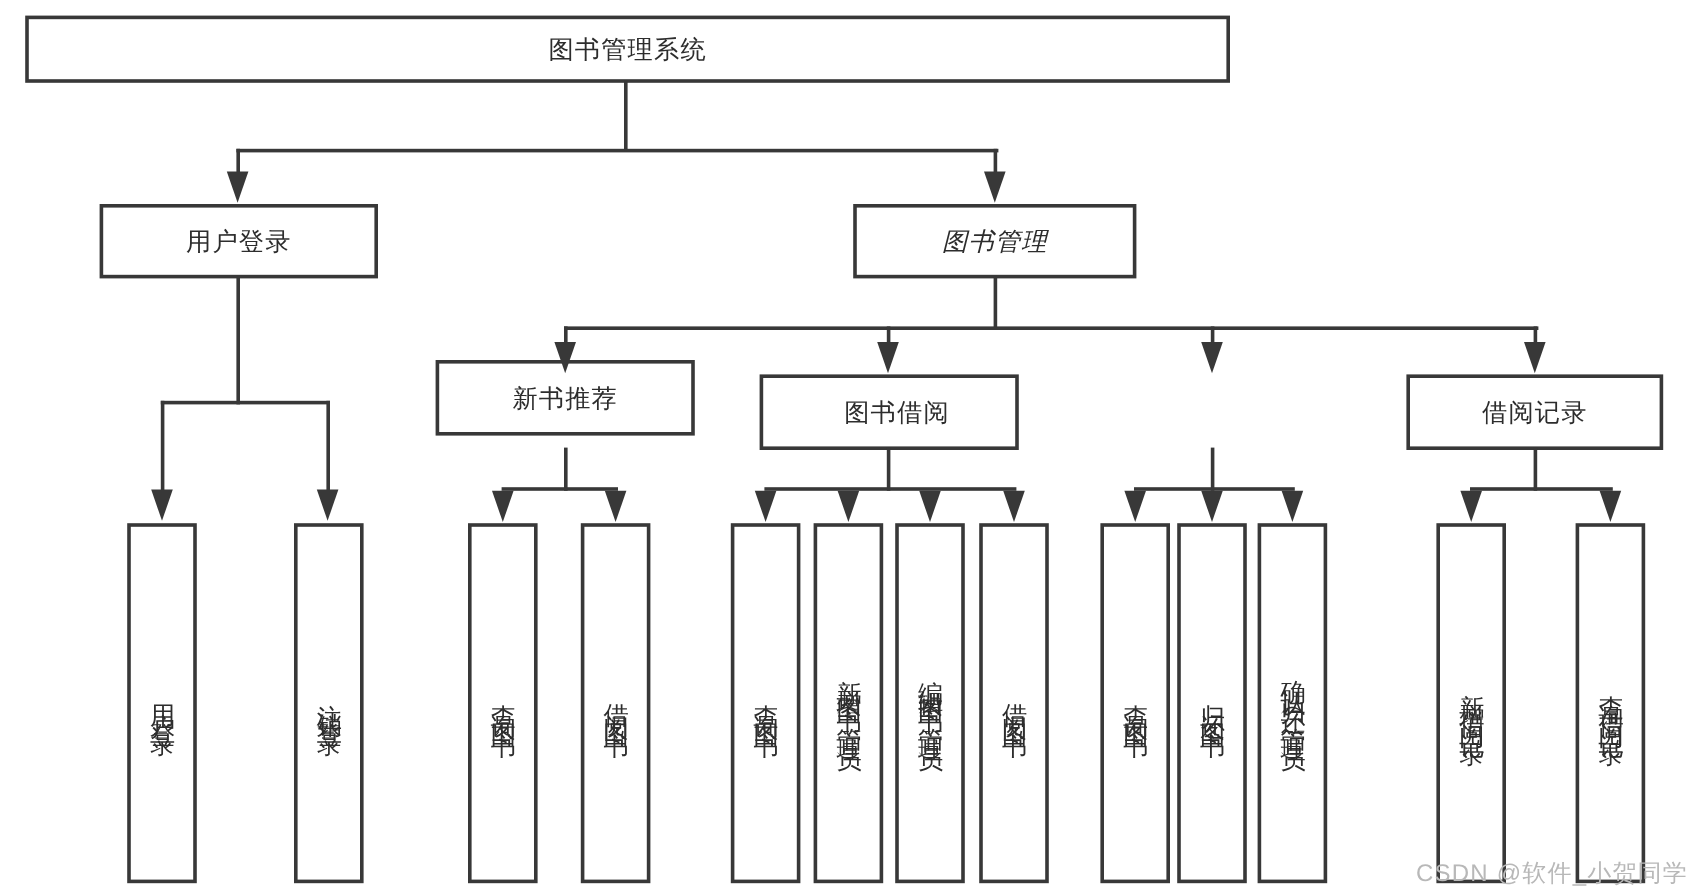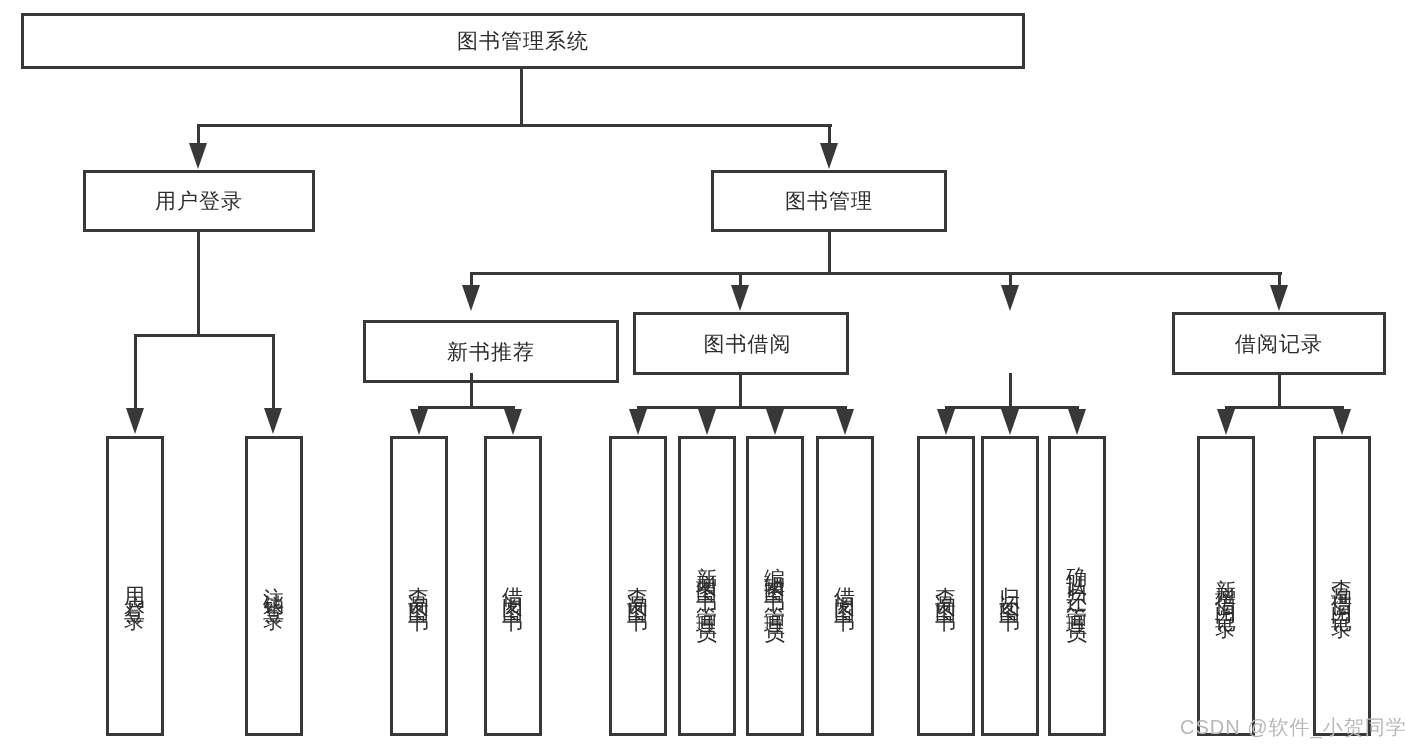--- a/index.html
+++ b/index.html
@@ -61,25 +61,25 @@
 
 <div class="canvas">
 
   <div class="node h" style="left:21px; top:13px; width:1004px; height:56px;">
     <span>图书管理系统</span>
   </div>
 
   <div class="node h" style="left:83px; top:170px; width:232px; height:62px;">
     <span>用户登录</span>
   </div>
-  <div class="node h" style="left:711px; top:170px; width:236px; height:62px;">
+  <div class="node h" style="left:711px; top:170px; width:236px; height:62px;font-style:italic;">
     <span>图书管理</span>
   </div>
 
-  <div class="node h" style="left:363px; top:320px; width:256px; height:63px;font-family:Liberation Serif, serif;">
+  <div class="node h" style="left:363px; top:300px; width:216px; height:63px;font-family:Liberation Serif, serif;">
     <span>新书推荐</span>
   </div>
   <div class="node h" style="left:633px; top:312px; width:216px; height:63px;padding-left:13px;">
     <span>图书借阅</span>
   </div>
   <div class="node h" style="left:1172px; top:312px; width:214px; height:63px;">
     <span>借阅记录</span>
   </div>
 
   <div class="node v" style="left:106px;">

